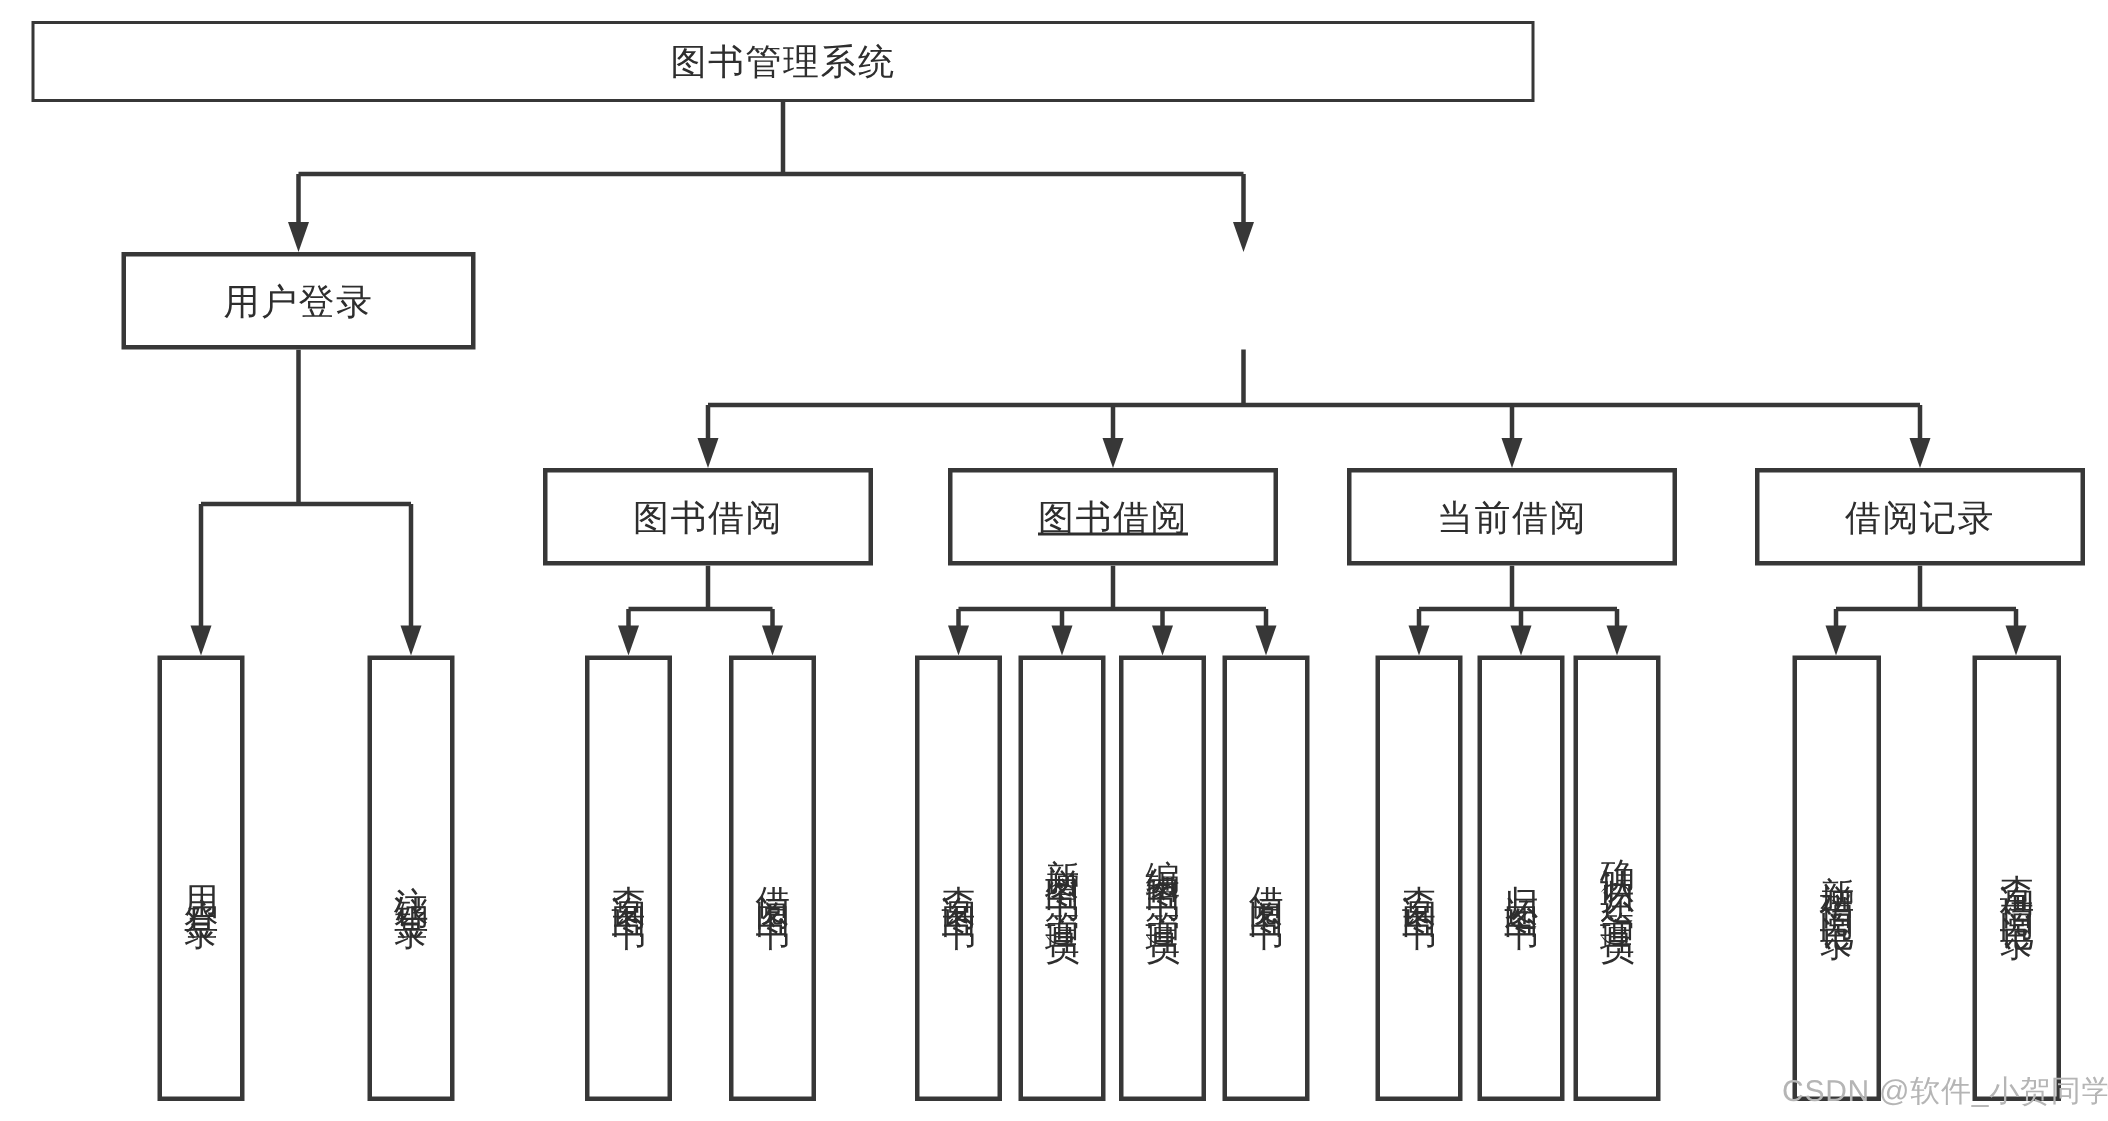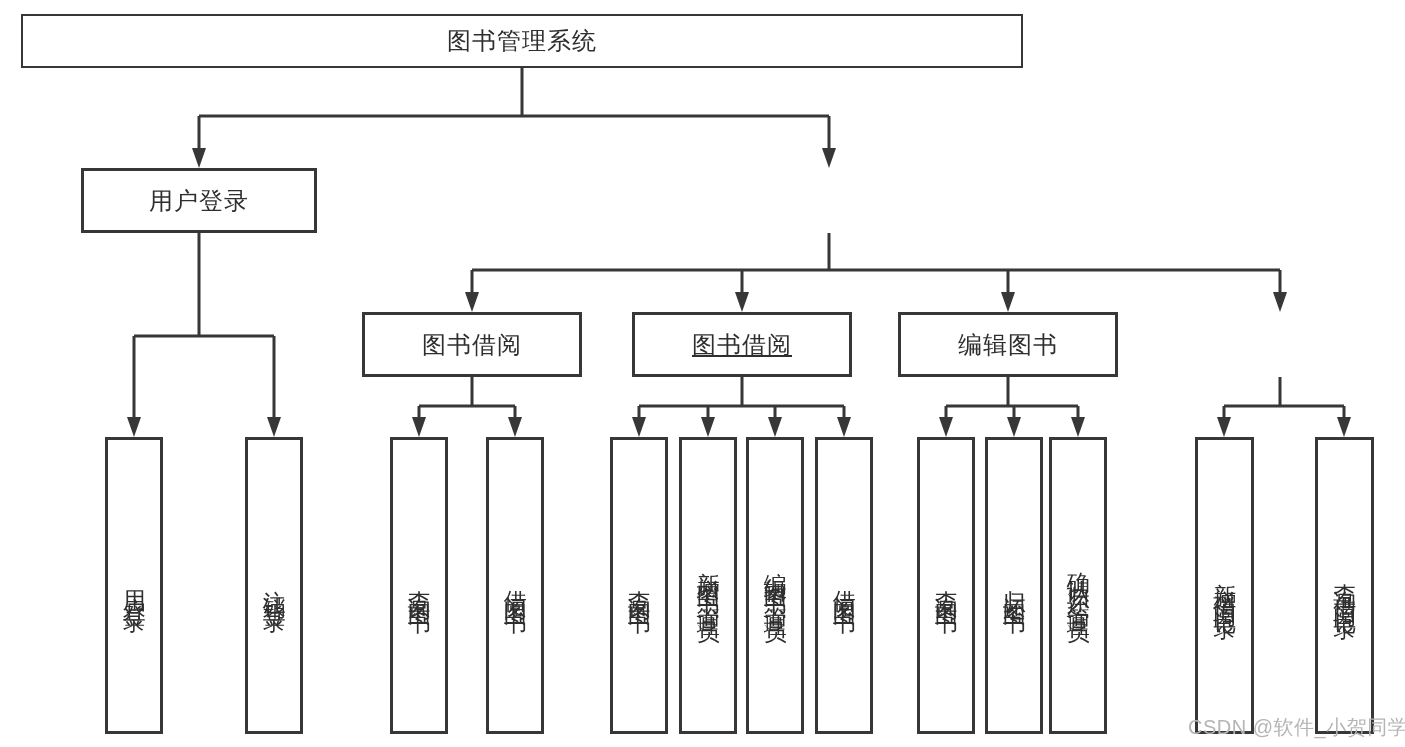--- a/index.html
+++ b/index.html
@@ -117,21 +117,22 @@
       <polygon points="1337,417 1351,417 1344,437"></polygon>
     </g>
   </svg>
 
   <div class="node h root-box">图书管理系统</div>
 
   <div class="node h n-login">用户登录</div>
 
   <div class="node h l3 n-l3-0">图书借阅</div>
   <div class="node h l3 n-l3-1">图书借阅</div>
-  <div class="node h l3 n-l3-2">编辑图书</div>
+  <div class="node h l3 n-l3-2">当前借阅</div>
+  <div class="node h l3 n-l3-3">借阅记录</div>
 
   <div class="node v leaf lf-a0">用户登录</div>
   <div class="node v leaf lf-a1">注销登录</div>
 
   <div class="node v leaf lf-b0">查询图书</div>
   <div class="node v leaf lf-b1">借阅图书</div>
 
   <div class="node v leaf lf-c0">查询图书</div>
   <div class="node v leaf lf-c1">新增图书（管理员）</div>
   <div class="node v leaf lf-c2">编辑图书（管理员）</div>

